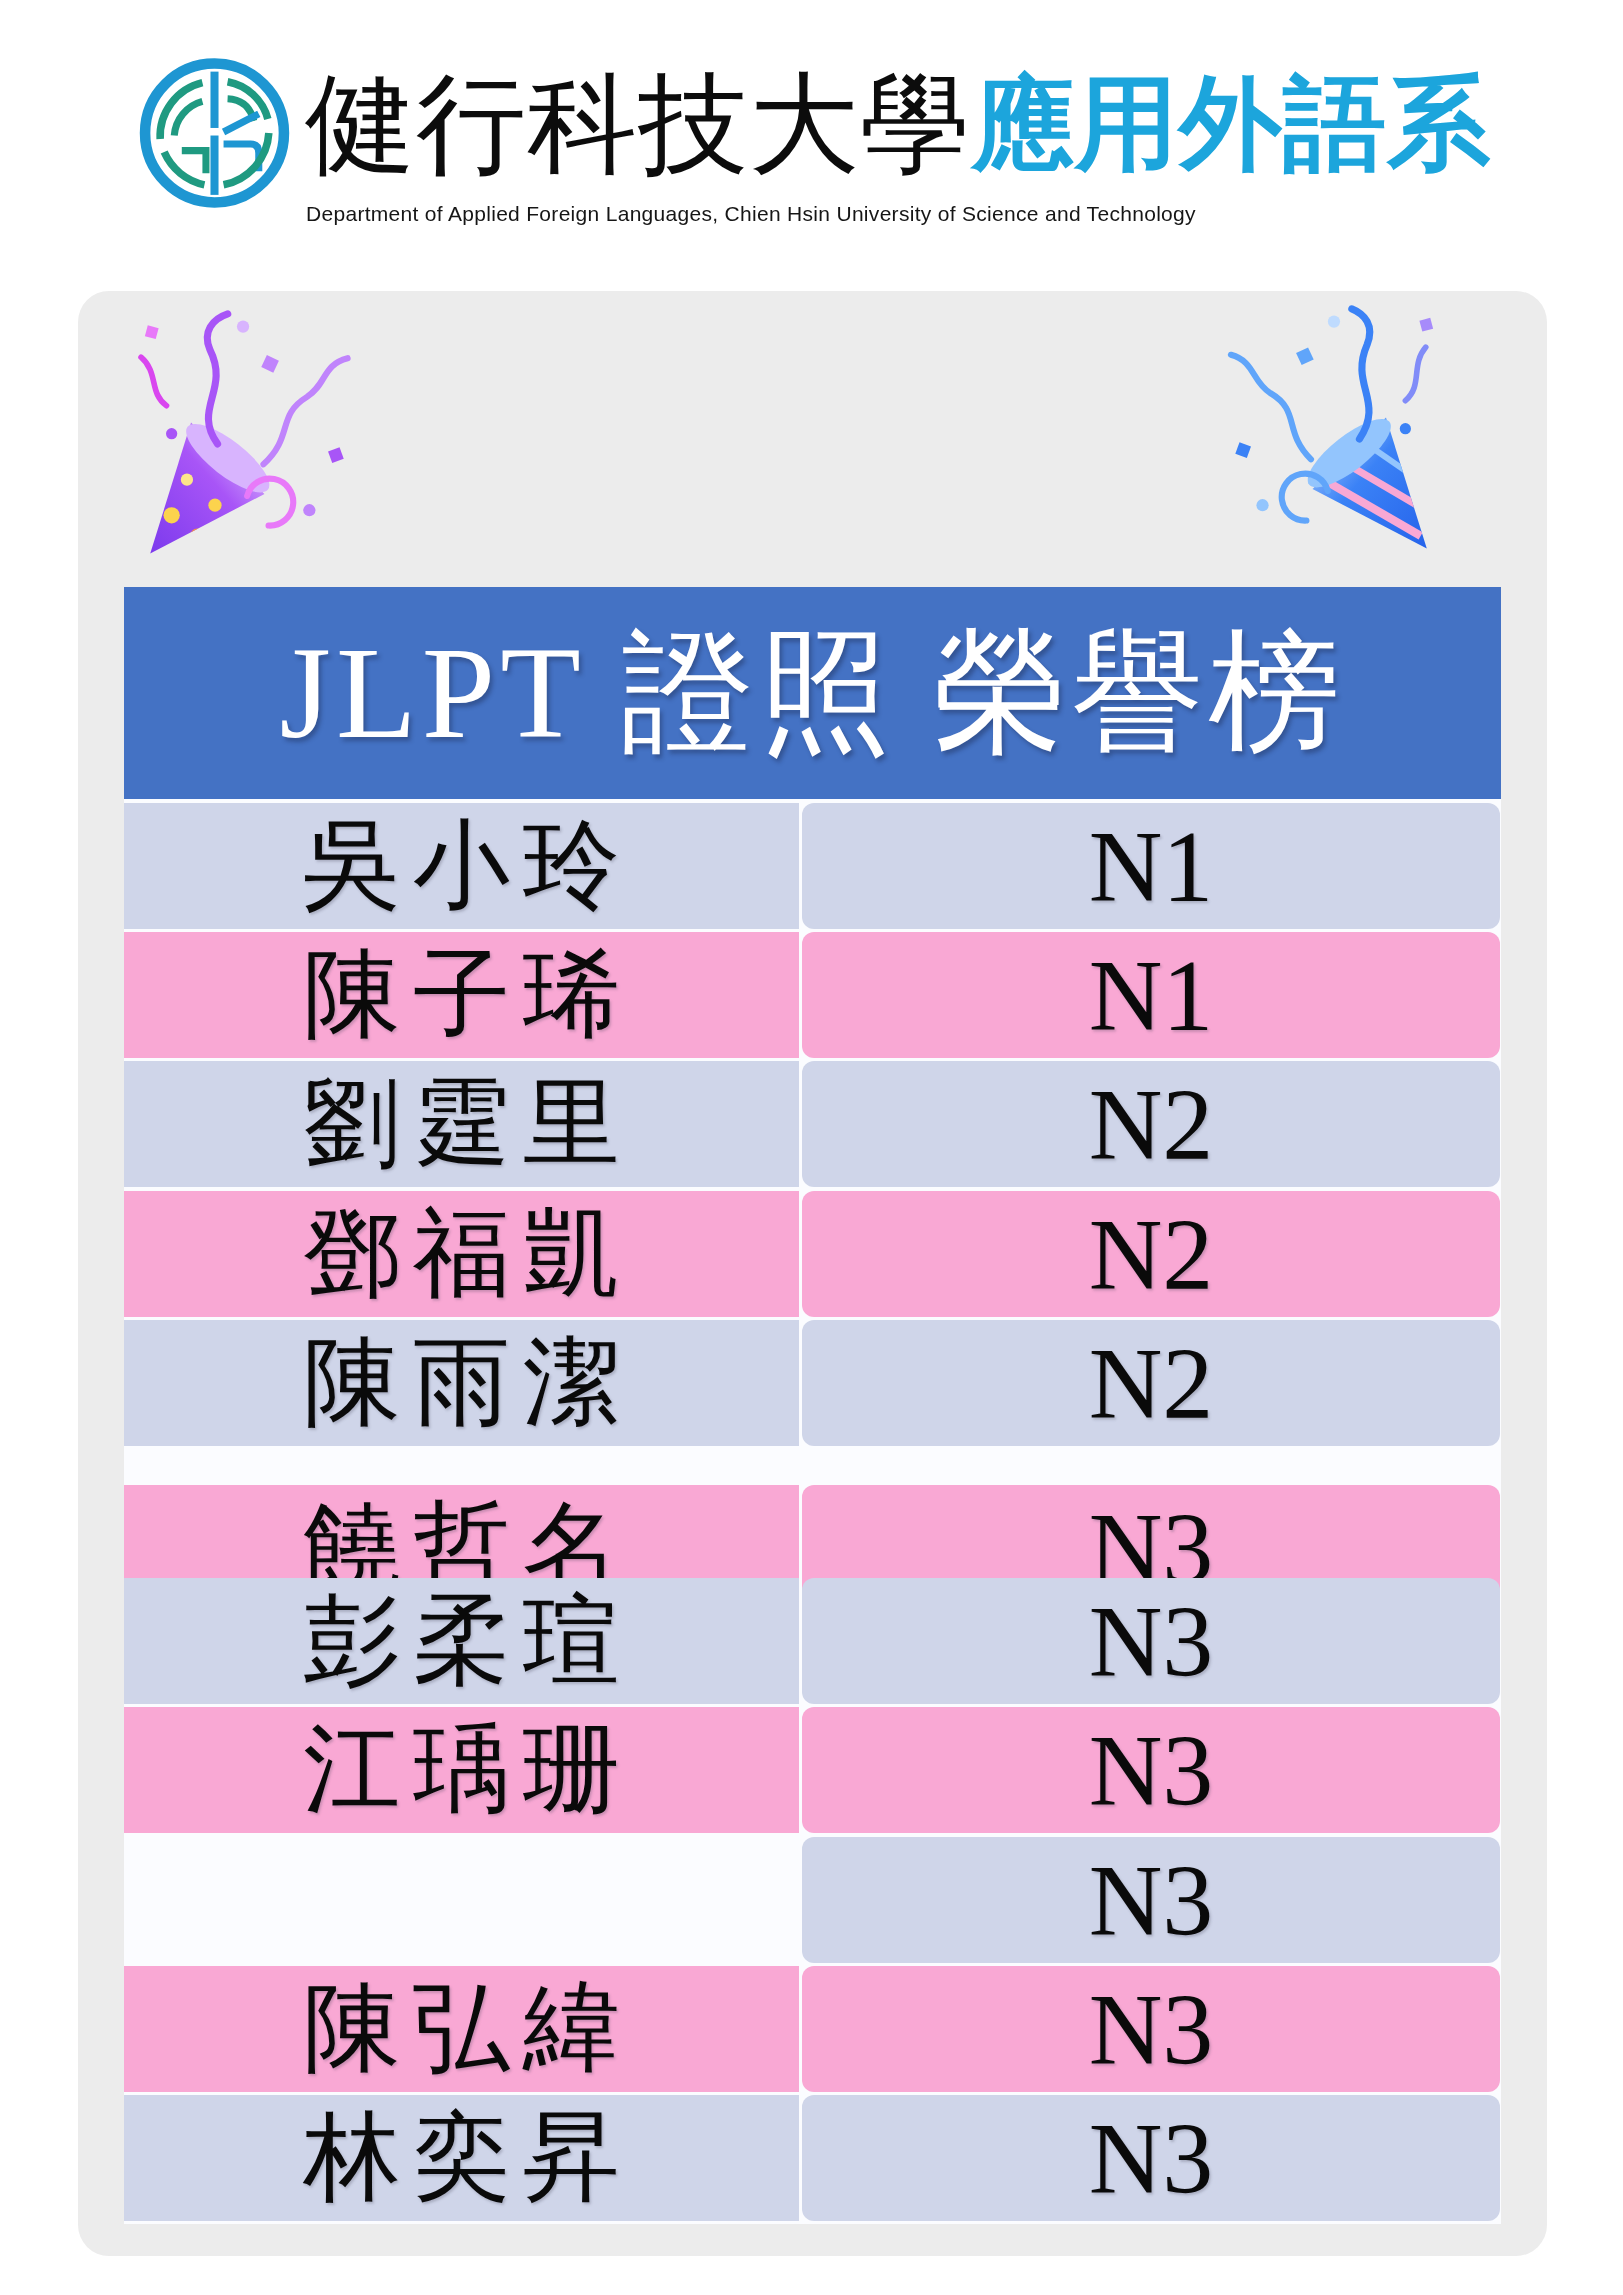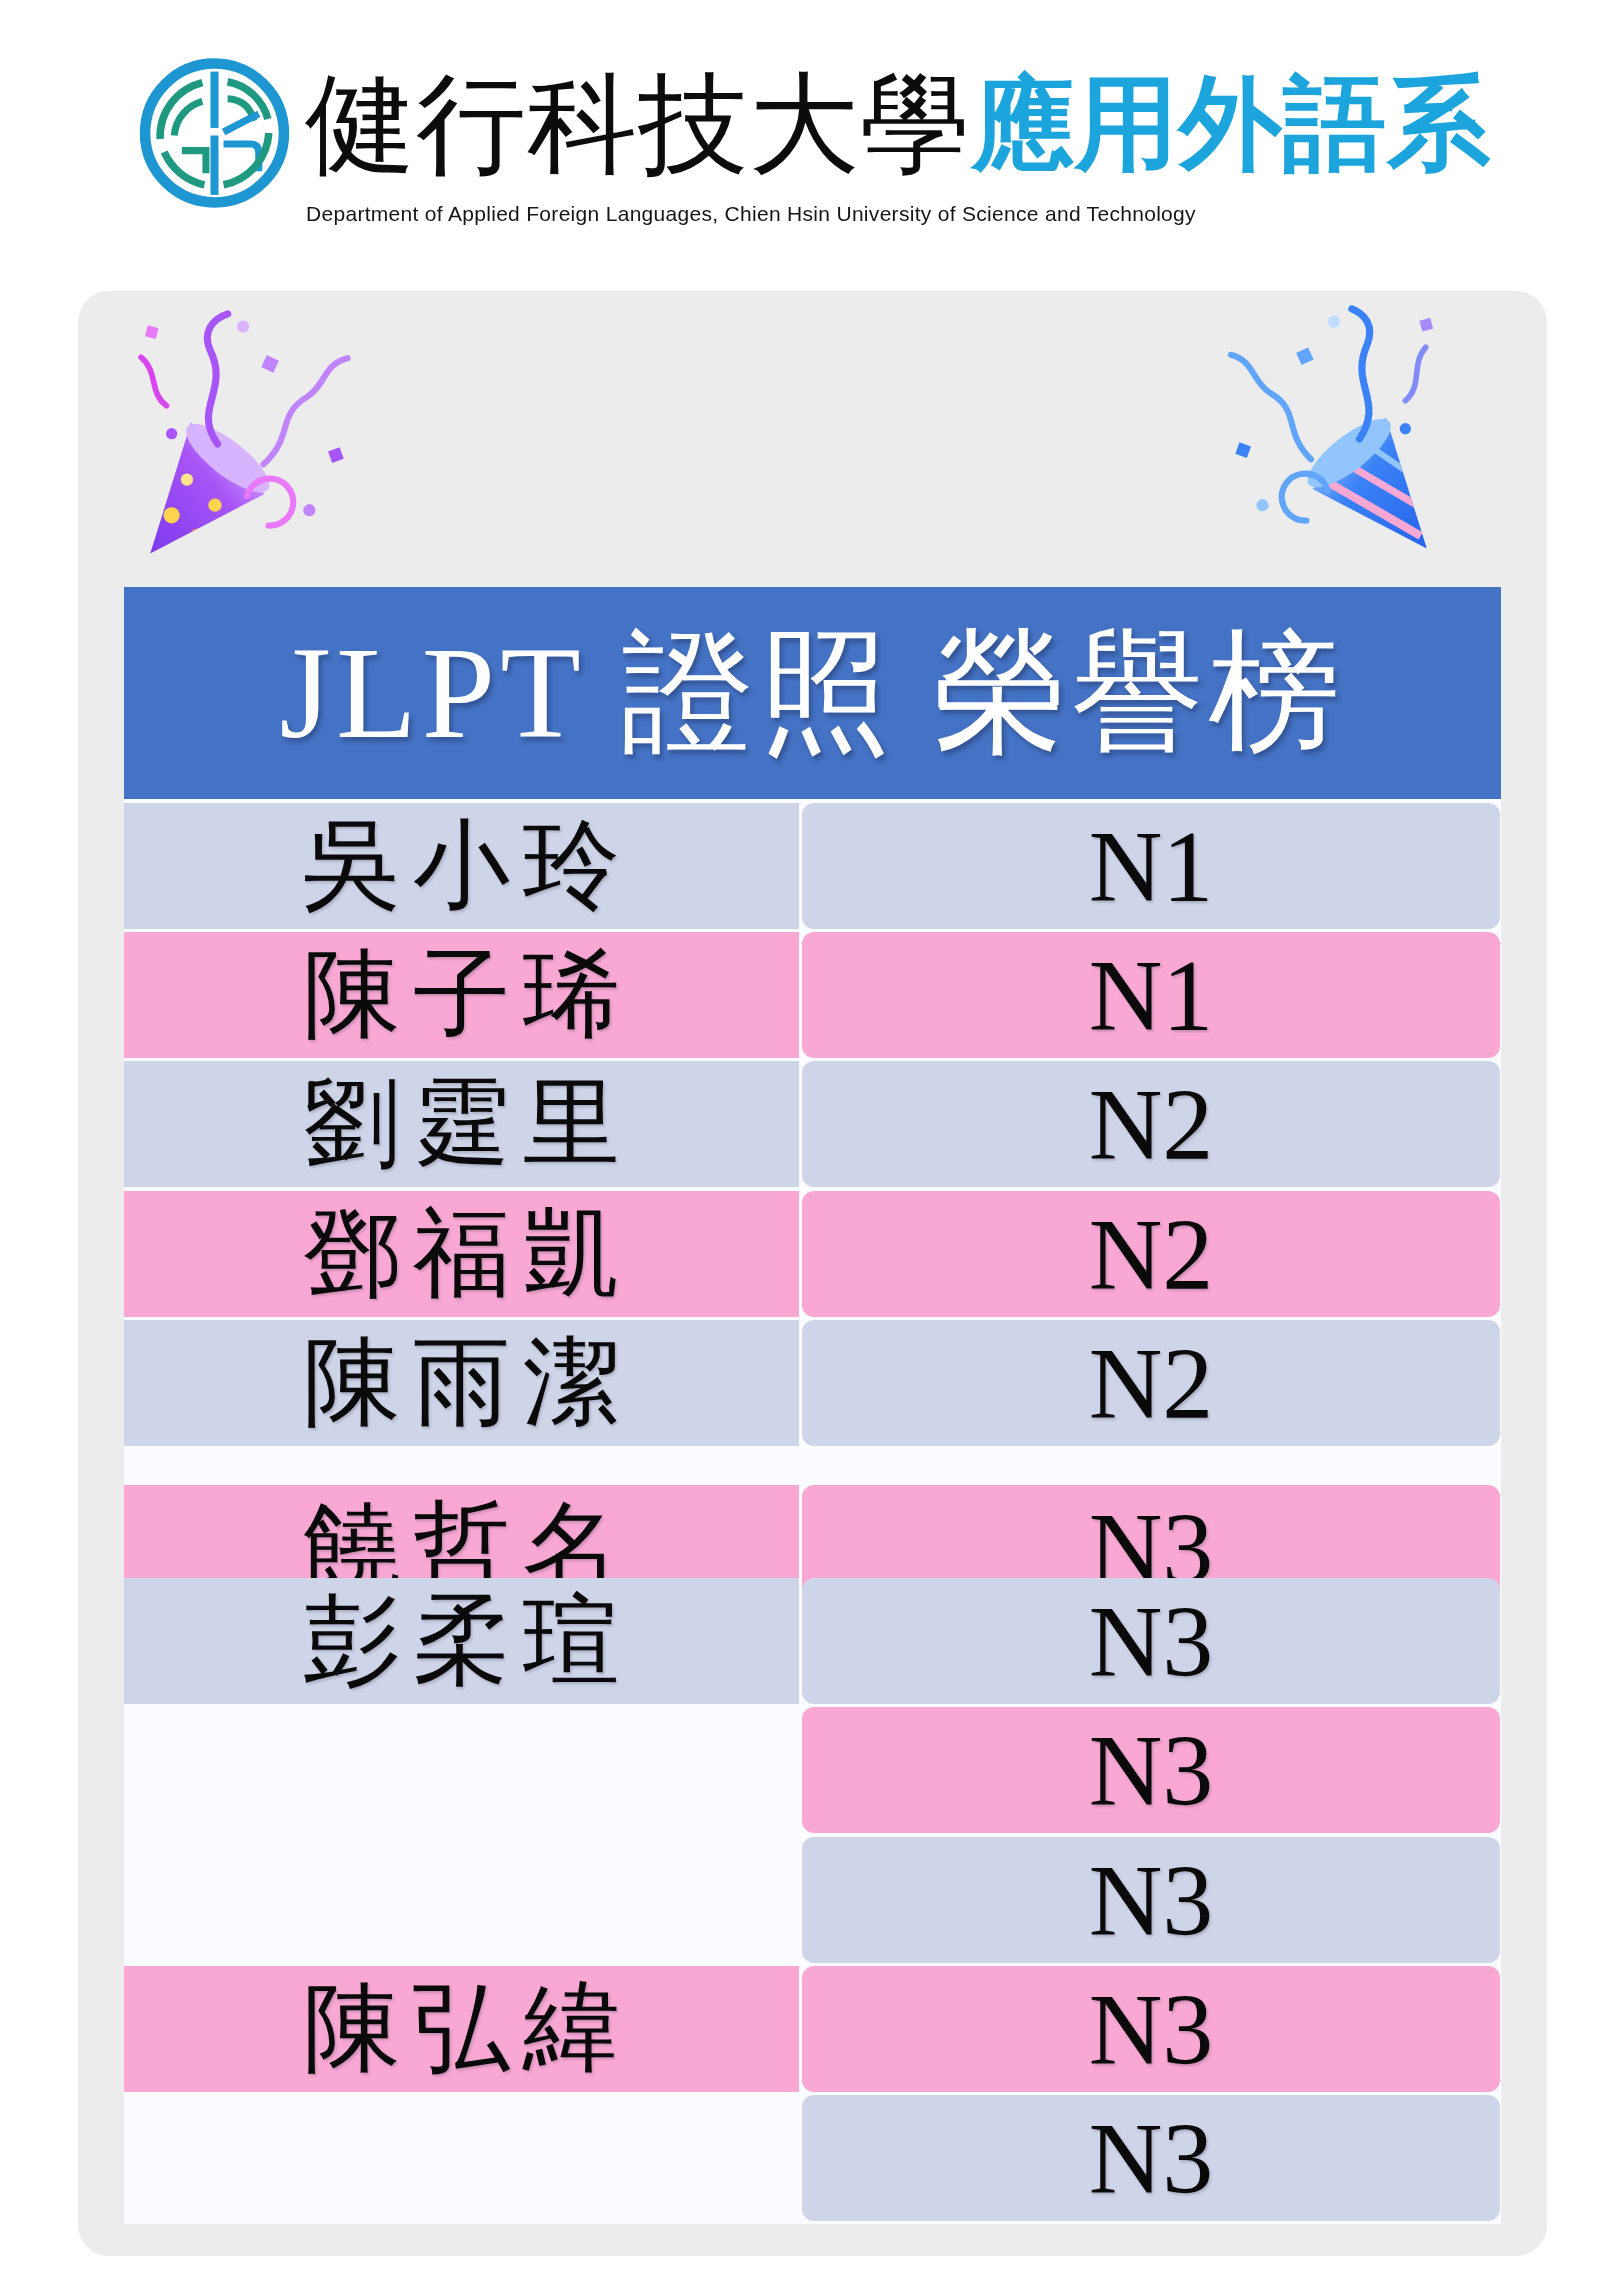--- a/index.html
+++ b/index.html
@@ -185,38 +185,44 @@
         </div>
         <div class="t-row dark" style="top: 1287px;">
           <div class="cell name">
             <span class="name-text">彭柔瑄</span>
           </div>
           <div class="cell level">
             <span class="level-text">N3</span>
           </div>
         </div>
         <div class="t-row light" style="top: 1416px;">
+          <div class="cell name">
+            <span class="name-text">江瑀珊</span>
+          </div>
           <div class="cell level">
             <span class="level-text">N3</span>
           </div>
         </div>
         <div class="t-row dark" style="top: 1546px;">
           <div class="cell level">
             <span class="level-text">N3</span>
           </div>
         </div>
         <div class="t-row light" style="top: 1675px;">
           <div class="cell name">
             <span class="name-text">陳弘緯</span>
           </div>
           <div class="cell level">
             <span class="level-text">N3</span>
           </div>
         </div>
         <div class="t-row dark" style="top: 1804px;">
+          <div class="cell name">
+            <span class="name-text">林奕昇</span>
+          </div>
           <div class="cell level">
             <span class="level-text">N3</span>
           </div>
         </div>
       </div>
 
   </div>
 </div>
 
 

